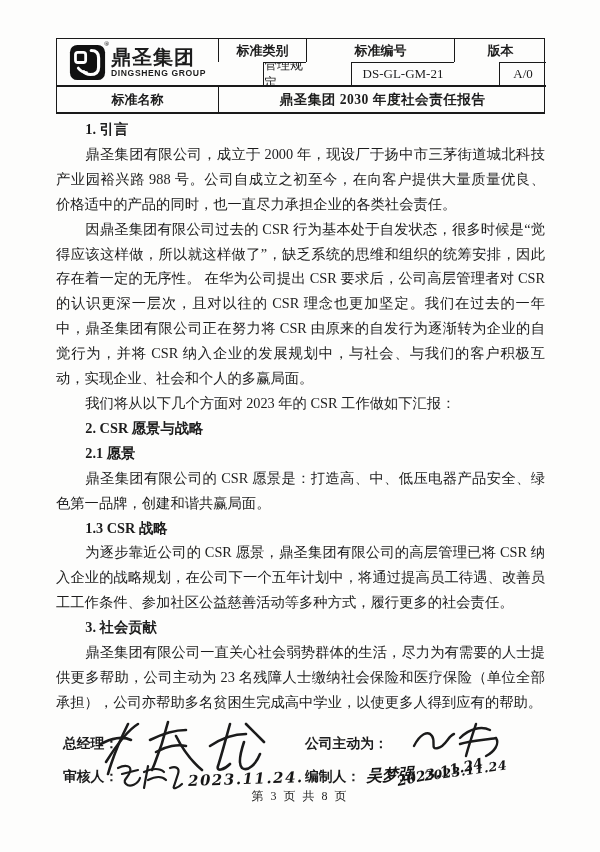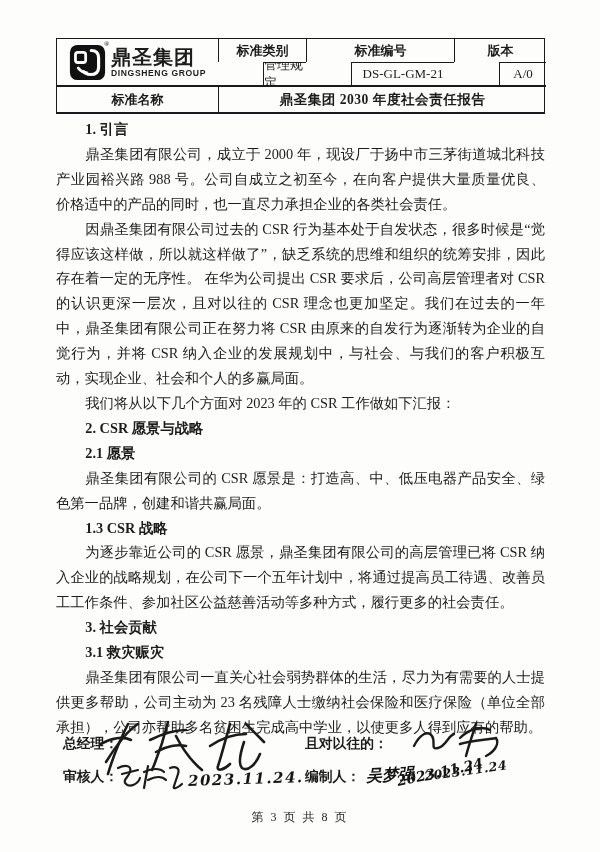--- a/index.html
+++ b/index.html
@@ -37,21 +37,21 @@
   .doc-body .h{font-weight:700;}
   
   .sig-label{position:absolute;font-size:13.8px;font-weight:600;white-space:nowrap;}
   .hand{
     position:absolute;font-family:"DejaVu Serif","Liberation Serif",serif;
     font-style:italic;font-weight:700;color:#161616;white-space:nowrap;
   }
   .sigsvg{position:absolute;}
   
   .footer{
-    position:absolute;left:0;right:0;top:809px;text-align:center;
+    position:absolute;left:0;right:0;top:788px;text-align:center;
     font-size:12px;letter-spacing:2px;
   }
 </style>
 </head>
 <body>
 
 <div class="page">
 
   <div class="hdr">
 
@@ -87,21 +87,20 @@
     <p class="h">1. 引言</p>
     <p>鼎圣集团有限公司，成立于 2000 年，现设厂于扬中市三茅街道城北科技产业园裕兴路 988 号。公司自成立之初至今，在向客户提供大量质量优良、 价格适中的产品的同时，也一直尽力承担企业的各类社会责任。</p>
     <p>因鼎圣集团有限公司过去的 CSR 行为基本处于自发状态，很多时候是“觉得应该这样做，所以就这样做了”，缺乏系统的思维和组织的统筹安排，因此存在着一定的无序性。 在华为公司提出 CSR 要求后，公司高层管理者对 CSR 的认识更深一层次，且对以往的 CSR 理念也更加坚定。我们在过去的一年中，鼎圣集团有限公司正在努力将 CSR 由原来的自发行为逐渐转为企业的自觉行为，并将 CSR 纳入企业的发展规划中，与社会、与我们的客户积极互动，实现企业、社会和个人的多赢局面。</p>
     <p>我们将从以下几个方面对 2023 年的 CSR 工作做如下汇报：</p>
     <p class="h">2. CSR 愿景与战略</p>
     <p class="h">2.1 愿景</p>
     <p>鼎圣集团有限公司的 CSR 愿景是：打造高、中、低压电器产品安全、绿色第一品牌，创建和谐共赢局面。</p>
     <p class="h">1.3 CSR 战略</p>
     <p>为逐步靠近公司的 CSR 愿景，鼎圣集团有限公司的高层管理已将 CSR 纳入企业的战略规划，在公司下一个五年计划中，将通过提高员工待遇、改善员工工作条件、参加社区公益慈善活动等多种方式，履行更多的社会责任。</p>
     <p class="h">3. 社会贡献</p>
-    <p class="h">3.1 救灾赈灾</p>
     <p>鼎圣集团有限公司一直关心社会弱势群体的生活，尽力为有需要的人士提供更多帮助，公司主动为 23 名残障人士缴纳社会保险和医疗保险（单位全部承担），公司亦帮助多名贫困生完成高中学业，以使更多人得到应有的帮助。</p>
   </div>
 
   <div>
 
     <span class="sig-label" style="left:63px;top:735px;">总经理：</span>
     <svg class="sigsvg" style="left:96px;top:716px;" width="172" height="64" viewBox="0 0 172 64">
       <g fill="none" stroke="#1b1b1b" stroke-width="2.6" stroke-linecap="round">
         <path d="M10 46 C20 30 32 14 42 8"></path>
         <path d="M32 8 C24 24 16 44 12 58"></path>
@@ -110,21 +109,21 @@
         <path d="M72 6 C68 22 62 40 56 54"></path>
         <path d="M60 36 C70 30 82 28 90 30"></path>
         <path d="M80 20 C86 32 94 44 106 54"></path>
         <path d="M114 30 C126 22 140 18 150 18"></path>
         <path d="M134 8 C130 22 126 38 122 50 C120 56 128 54 134 48"></path>
         <path d="M148 26 C144 38 142 48 146 52 C152 56 160 48 164 38"></path>
         <path d="M150 8 L168 26"></path>
       </g>
     </svg>
 
-    <span class="sig-label" style="left:305px;top:735px;">且对以往的：</span>
+    <span class="sig-label" style="left:305px;top:735px;">公司主动为：</span>
     <svg class="sigsvg" style="left:408px;top:718px;" width="100" height="44" viewBox="0 0 100 44">
       <g fill="none" stroke="#1b1b1b" stroke-width="2.4" stroke-linecap="round">
         <path d="M6 28 C12 16 20 12 24 18 C28 24 22 32 30 30 C38 28 40 18 46 16"></path>
         <path d="M52 20 C62 10 74 8 82 12"></path>
         <path d="M68 6 C64 18 60 30 58 38"></path>
         <path d="M52 26 C64 22 78 22 88 20 C92 26 86 34 78 38"></path>
       </g>
     </svg>
     <span class="hand" style="left:396px;top:764px;font-size:14px;transform:rotate(-12deg);">2023.11.24</span>
 

